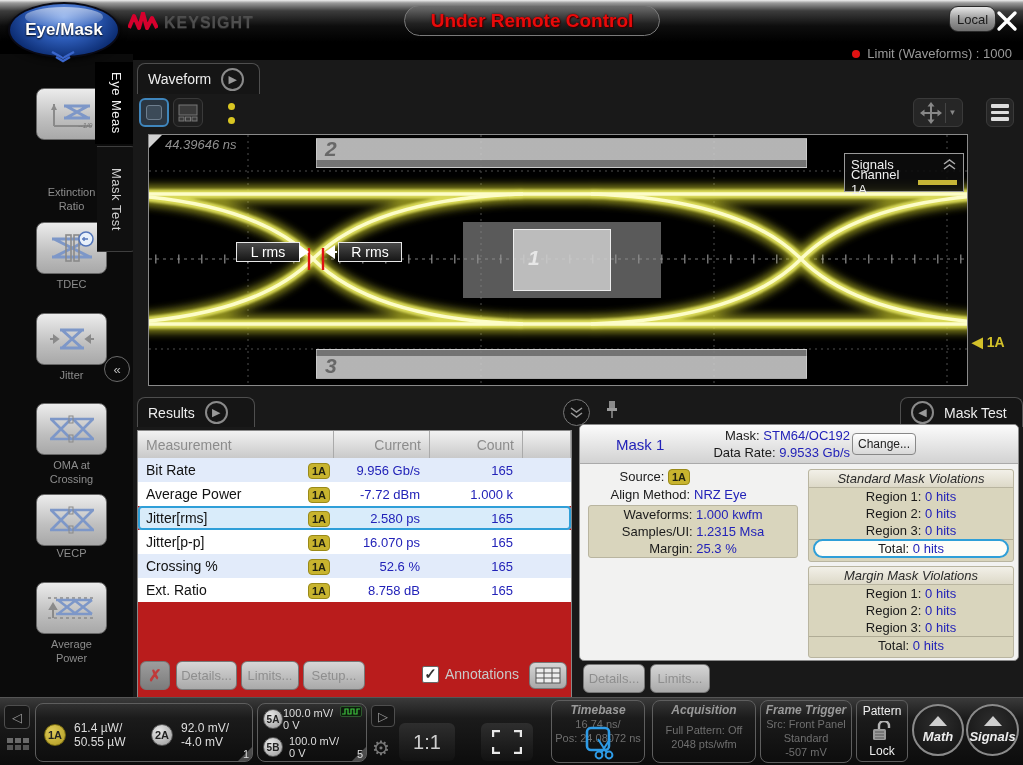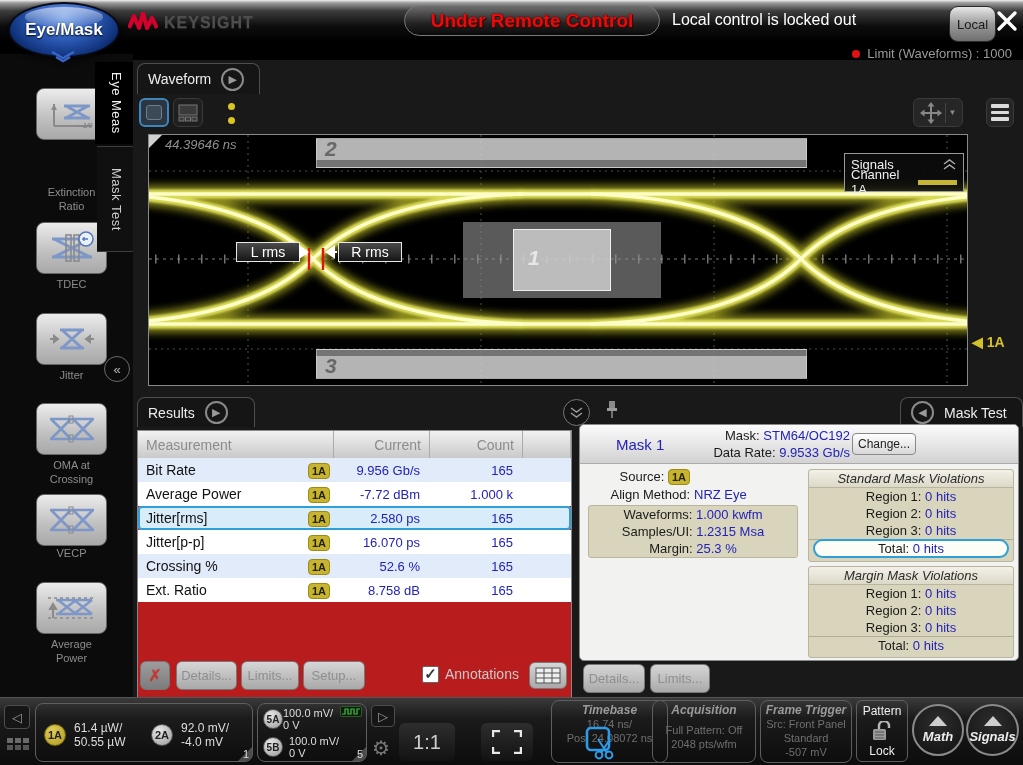--- a/index.html
+++ b/index.html
@@ -19,21 +19,21 @@
   .logo-text { color:#fff; font-weight:bold; font-size:17px; text-shadow:0 1px 2px #000; position:relative; }
   .logo-chev { position:absolute; left:50px; top:49px; z-index:41; }
   .keysight { position:absolute; left:128px; top:12px; display:flex; align-items:center; gap:6px; }
   .keysight-text { font-size:16px; font-weight:bold; letter-spacing:1px; color:#4e4e4e;
     text-shadow:0 1px 1px rgba(255,255,255,.12); }
   .remote-pill { position:absolute; left:404px; top:5px; width:256px; height:31px; border-radius:16px;
     background:linear-gradient(180deg,#6e6e6e,#222 60%,#0a0a0a); border:1px solid #7a7a7a;
     display:flex; align-items:center; justify-content:center; }
   .remote-text { color:#e90a0a; font-weight:bold; font-size:19px; text-shadow:0 0 2px #500, 1px 1px 1px #300; }
   .locked-msg { position:absolute; left:672px; top:11px; color:#fff; font-size:16px; }
-  .local-btn { position:absolute; left:949px; top:6px; width:47px; height:36px; border-radius:9px;
+  .local-btn { position:absolute; left:949px; top:6px; width:47px; height:26px; border-radius:9px;
     background:linear-gradient(180deg,#e8e8e8,#9a9a9a 50%,#6f6f6f); border:1px solid #2a2a2a;
     color:#1a1a1a; font-size:13px; display:flex; align-items:center; justify-content:center; }
   .close-x { position:absolute; left:995px; top:9px; width:24px; height:24px; }
   .statusline { position:absolute; left:0; top:46px; width:1012px; height:16px; text-align:right;
     color:#9a9a9a; font-size:13px; }
   .statusline .dot { display:inline-block; width:8px; height:8px; border-radius:50%; background:#e01212; margin-right:7px; }
 
   
   .sidebar { position:absolute; left:0; top:54px; width:133px; height:655px; background:#0b0b0b; }
   .side-btn { position:absolute; left:36px; width:71px; height:52px; border-radius:8px;
@@ -163,21 +163,20 @@
   <div class="titlebar">
     <div class="keysight">
       <svg width="30" height="22" viewBox="0 0 30 22">
         <path d="M1 16 L6 4 L11 16 L15 1 L19 16 L24 6 L29 16" fill="none" stroke="#d6002d" stroke-width="4" stroke-linejoin="round"></path>
       </svg>
       <span class="keysight-text">KEYSIGHT</span>
     </div>
     <div class="remote-pill">
       <span class="remote-text">Under Remote Control</span>
     </div>
-    <div class="locked-msg">Local control is locked out</div>
     <div class="local-btn">Local</div>
     <div class="close-x">
       <svg width="24" height="24" viewBox="0 0 24 24">
           <path d="M4 4 L20 20 M20 4 L4 20" stroke="#fff" stroke-width="3.4" stroke-linecap="round"></path>
         </svg>
     </div>
   </div>
 
   <div class="logo-oval">
     <span class="logo-text">Eye/Mask</span>
@@ -600,21 +599,21 @@
     <div style="position:absolute; left:372px; top:38px; color:#787878; font-size:20px;">⚙</div>
 
     <div style="position:absolute; left:399px; top:25px; width:56px; height:38px; border-radius:6px; background:linear-gradient(180deg,#2e2e2e,#121212); color:#cfcfcf; font-size:20px; display:flex; align-items:center; justify-content:center;">1:1</div>
 
     <div style="position:absolute; left:481px; top:25px; width:52px; height:38px; border-radius:6px; background:linear-gradient(180deg,#2e2e2e,#121212); display:flex; align-items:center; justify-content:center;">
       <svg width="30" height="24" viewBox="0 0 30 24">
         <path d="M1 7 V1 H8 M22 1 H29 V7 M29 17 V23 H22 M8 23 H1 V17" fill="none" stroke="#e8e8e8" stroke-width="2.4"></path>
       </svg>
     </div>
 
-    <div class="bb-panel" style="left:551px; top:2px; width:117px; height:63px;">
+    <div class="bb-panel" style="left:551px; top:2px; width:94px; height:63px;">
       <div class="bb-title">Timebase</div>
       <div class="bb-line">16.74 ns/</div>
       <div class="bb-line">Pos: 24.08072 ns</div>
       <div style="position:absolute; left:30px; top:24px;">
         <svg width="36" height="36" viewBox="0 0 36 36">
           <rect x="5" y="3" width="22" height="22" rx="4" fill="none" stroke="#2e9be6" stroke-width="2.6"></rect>
           <circle cx="17" cy="30" r="3.4" fill="none" stroke="#2e9be6" stroke-width="2"></circle>
           <circle cx="27" cy="30" r="3.4" fill="none" stroke="#2e9be6" stroke-width="2"></circle>
           <path d="M19 28 L28 14 M25 28 L16 14" stroke="#2e9be6" stroke-width="2"></path>
         </svg>

